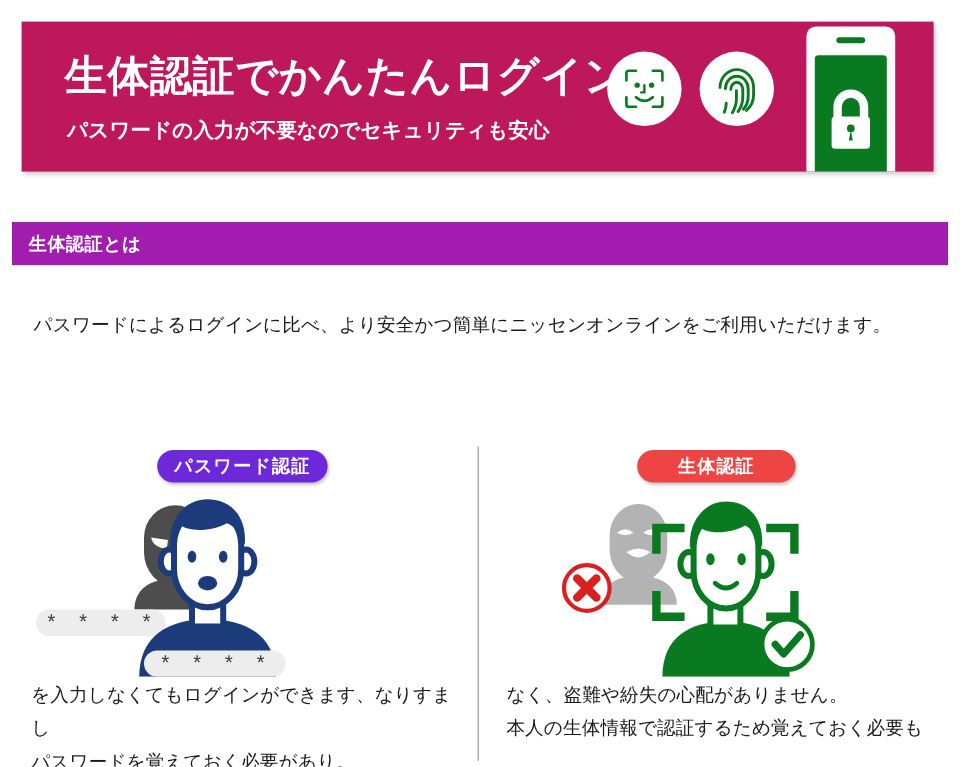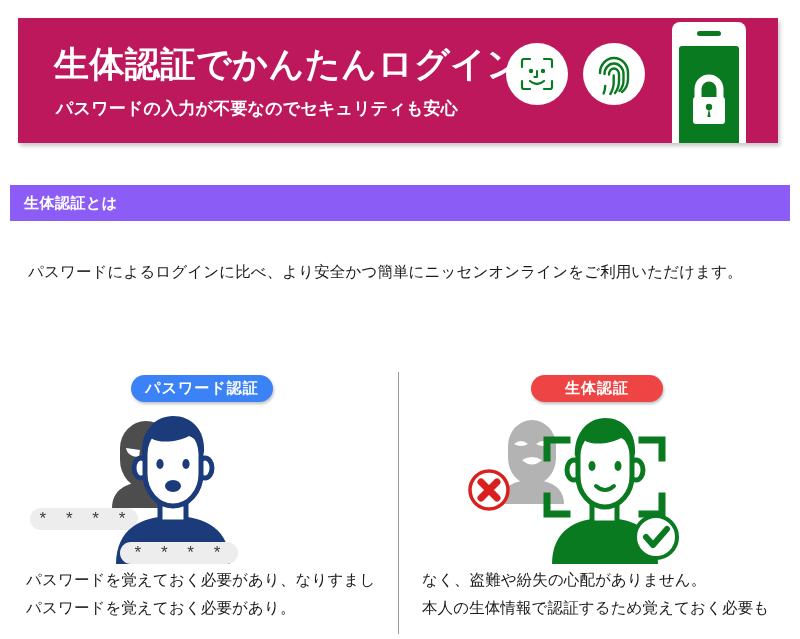--- a/index.html
+++ b/index.html
@@ -73,21 +73,21 @@
     height: 132px;
   }
 
   
   .section-bar {
     position: absolute;
     left: 10px;
     top: 185px;
     width: 780px;
     height: 36px;
-    background: #8b5cf6;
+    background: #a21caf;
     display: flex;
     align-items: center;
   }
   .section-bar-label {
     color: #ffffff;
     font-size: 15px;
     font-weight: 700;
     padding-left: 14px;
     letter-spacing: 0.5px;
   }
@@ -137,21 +137,21 @@
     border-radius: 14px;
     color: #ffffff;
     font-size: 15px;
     font-weight: 700;
     display: flex;
     align-items: center;
     justify-content: center;
     letter-spacing: 1px;
     box-shadow: 1px 2px 3px rgba(0,0,0,0.25);
   }
-  .badge-gray  { left: 123px; width: 142px; background: #3b82f6; }
+  .badge-gray  { left: 123px; width: 142px; background: #6d28d9; }
   .badge-green { left: 127px; width: 132px; background: #ef4444; }
 
   .art {
     position: absolute;
     top: 44px;
     left: 0;
     width: 390px;
     height: 152px;
   }
 
@@ -288,21 +288,21 @@
         </g>
 
         <g>
           <rect x="112" y="130" width="118" height="22" rx="11" fill="#ededed"></rect>
         </g>
         <text x="171" y="146" text-anchor="middle" font-family="'Liberation Mono','DejaVu Sans Mono',monospace" font-size="17" letter-spacing="3" fill="#3a3a3a">* * * *</text>
       </svg>
     </div>
 
     <div class="caption">
-      <p>パスワードを覚えておく必要があり、なりすまし</p>
+      <p>を入力しなくてもログインができます、なりすまし</p>
       <p>パスワードを覚えておく必要があり。</p>
     </div>
   </div>
 
   <div class="col col-right">
 
     <div class="badge badge-green">生体認証</div>
 
     <div class="art">
       <svg width="390" height="152" viewBox="0 0 390 152" aria-hidden="true">

